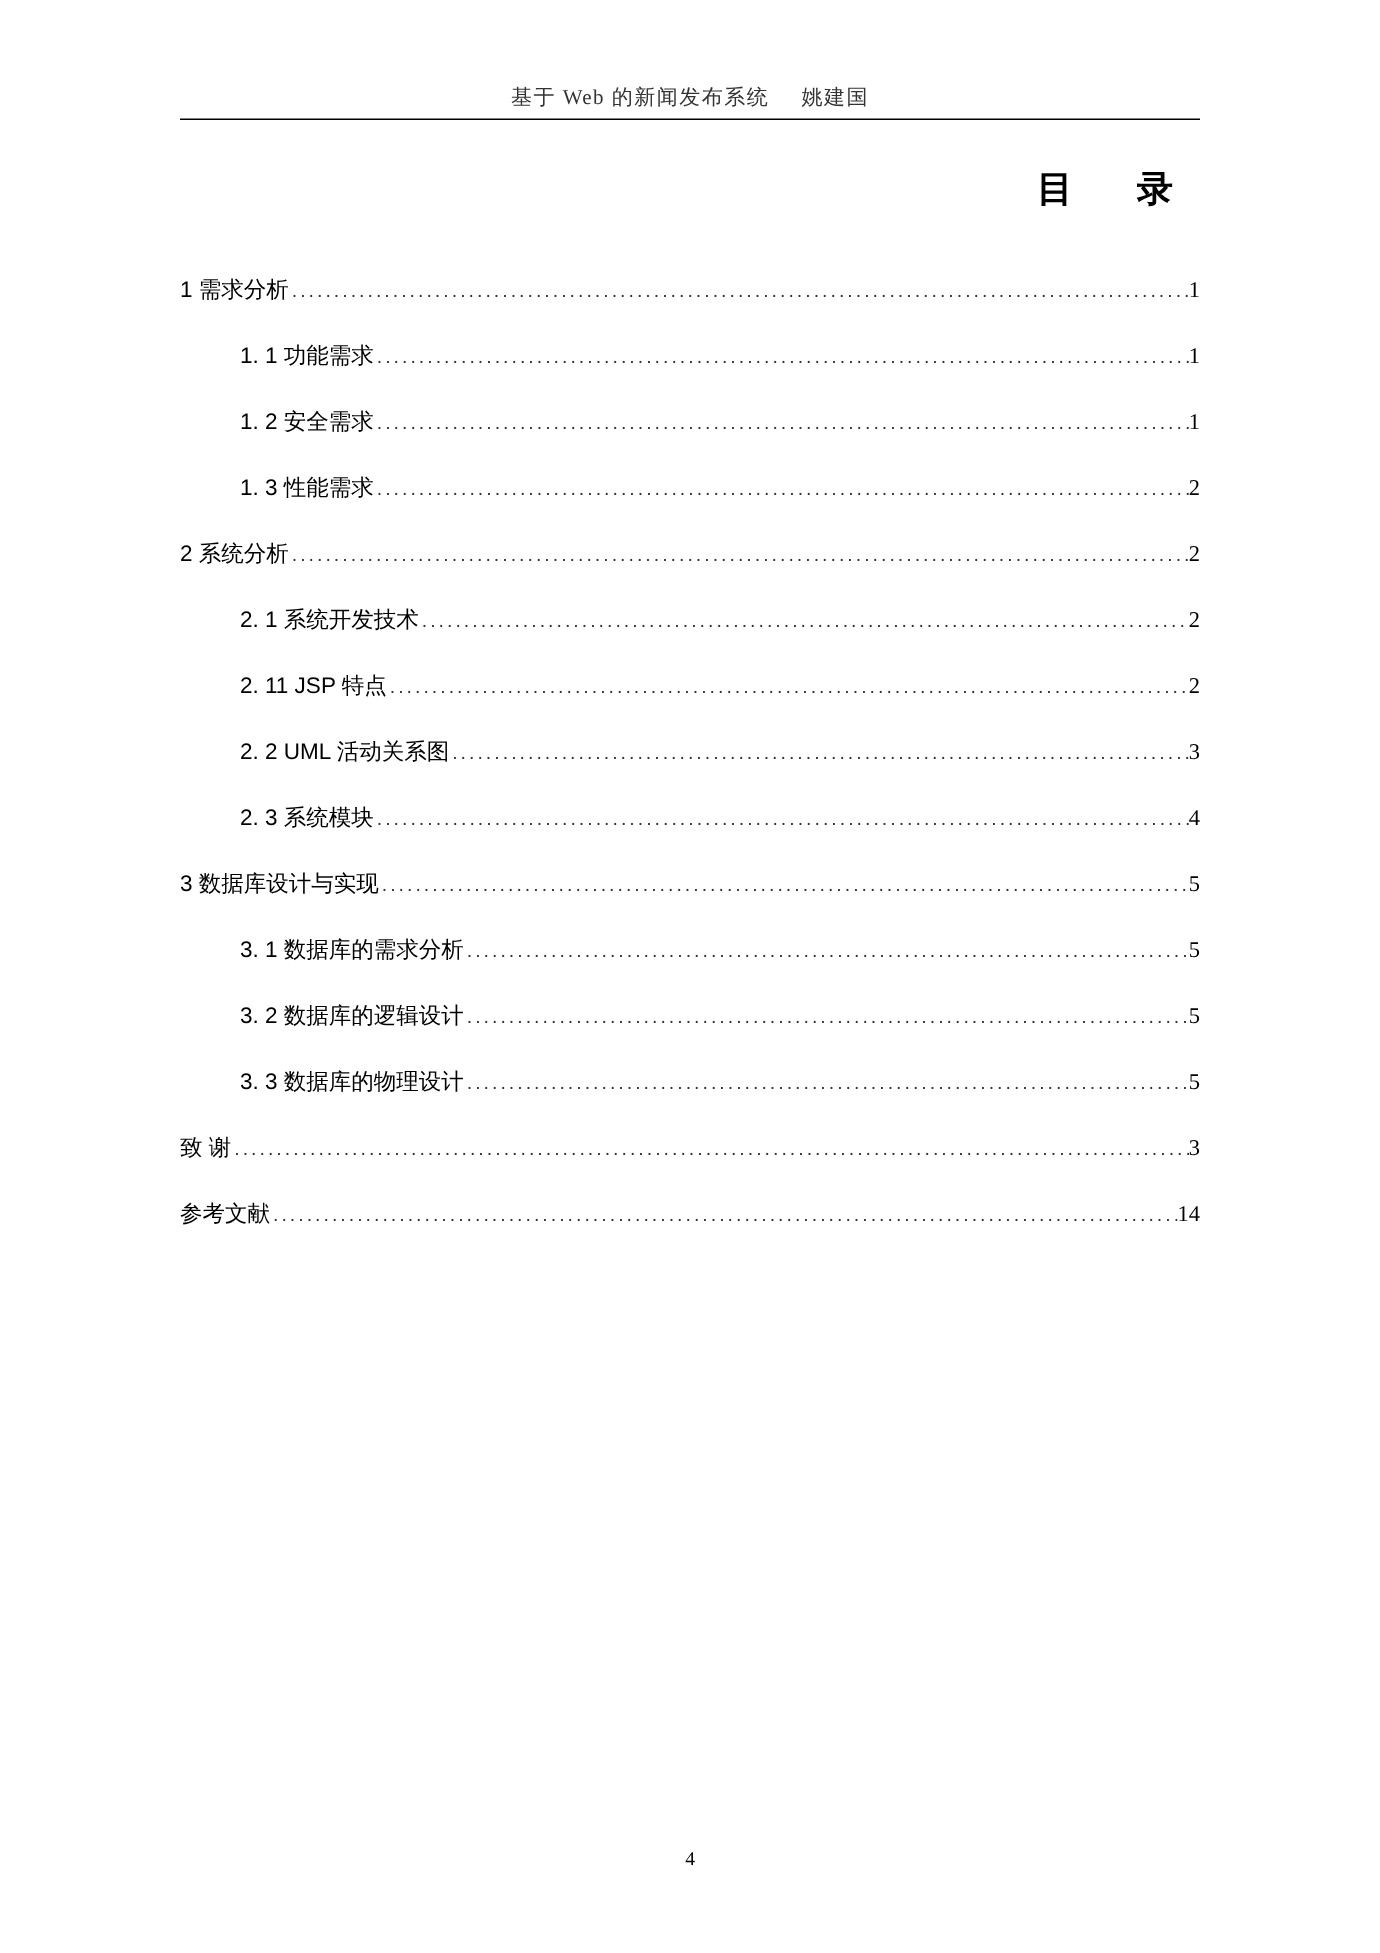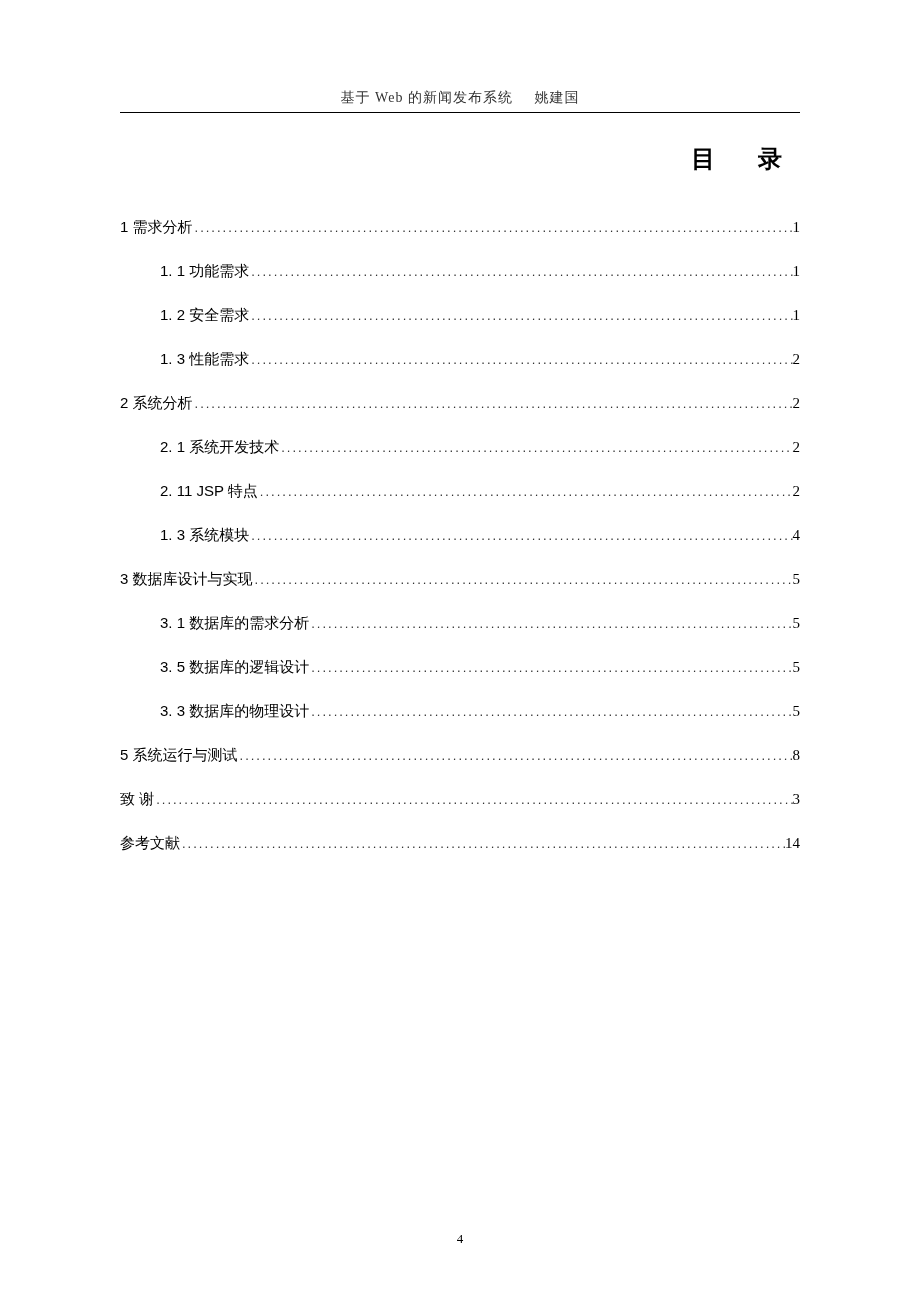--- a/index.html
+++ b/index.html
@@ -8,21 +8,21 @@
       box-sizing: border-box;
     }
     body {
       width: 920px;
       height: 1302px;
       background: #ffffff;
       font-family: "SimSun", "宋体", serif;
       position: relative;
     }
     .page {
-      padding: 88px 120px 0 120px;
+      padding: 56px 120px 0 120px;
     }
     .header-area {
       text-align: center;
       margin-bottom: 5px;
     }
     .header-text {
       font-size: 14px;
       color: #333;
       letter-spacing: 1px;
     }
@@ -131,48 +131,48 @@
         <span class="toc-label">2. 1  系统开发技术</span>
         <span class="toc-dots"></span>
         <span class="toc-page">2</span>
       </div>
       <div class="toc-entry level-1">
         <span class="toc-label">2. 11  JSP 特点</span>
         <span class="toc-dots"></span>
         <span class="toc-page">2</span>
       </div>
       <div class="toc-entry level-1">
-        <span class="toc-label">1. 3  系统模块</span>
+        <span class="toc-label">2. 2  UML 活动关系图</span>
+        <span class="toc-dots"></span>
+        <span class="toc-page">3</span>
+      </div>
+      <div class="toc-entry level-1">
+        <span class="toc-label">2. 3  系统模块</span>
         <span class="toc-dots"></span>
         <span class="toc-page">4</span>
       </div>
       <div class="toc-entry level-0">
         <span class="toc-label">3  数据库设计与实现</span>
         <span class="toc-dots"></span>
         <span class="toc-page">5</span>
       </div>
       <div class="toc-entry level-1">
         <span class="toc-label">3. 1  数据库的需求分析</span>
         <span class="toc-dots"></span>
         <span class="toc-page">5</span>
       </div>
       <div class="toc-entry level-1">
-        <span class="toc-label">3. 5  数据库的逻辑设计</span>
+        <span class="toc-label">3. 2  数据库的逻辑设计</span>
         <span class="toc-dots"></span>
         <span class="toc-page">5</span>
       </div>
       <div class="toc-entry level-1">
         <span class="toc-label">3. 3  数据库的物理设计</span>
         <span class="toc-dots"></span>
         <span class="toc-page">5</span>
-      </div>
-      <div class="toc-entry level-0">
-        <span class="toc-label">5  系统运行与测试</span>
-        <span class="toc-dots"></span>
-        <span class="toc-page">8</span>
       </div>
       <div class="toc-entry level-0">
         <span class="toc-label">致    谢</span>
         <span class="toc-dots"></span>
         <span class="toc-page">3</span>
       </div>
       <div class="toc-entry level-0">
         <span class="toc-label">参考文献</span>
         <span class="toc-dots"></span>
         <span class="toc-page">14</span>

